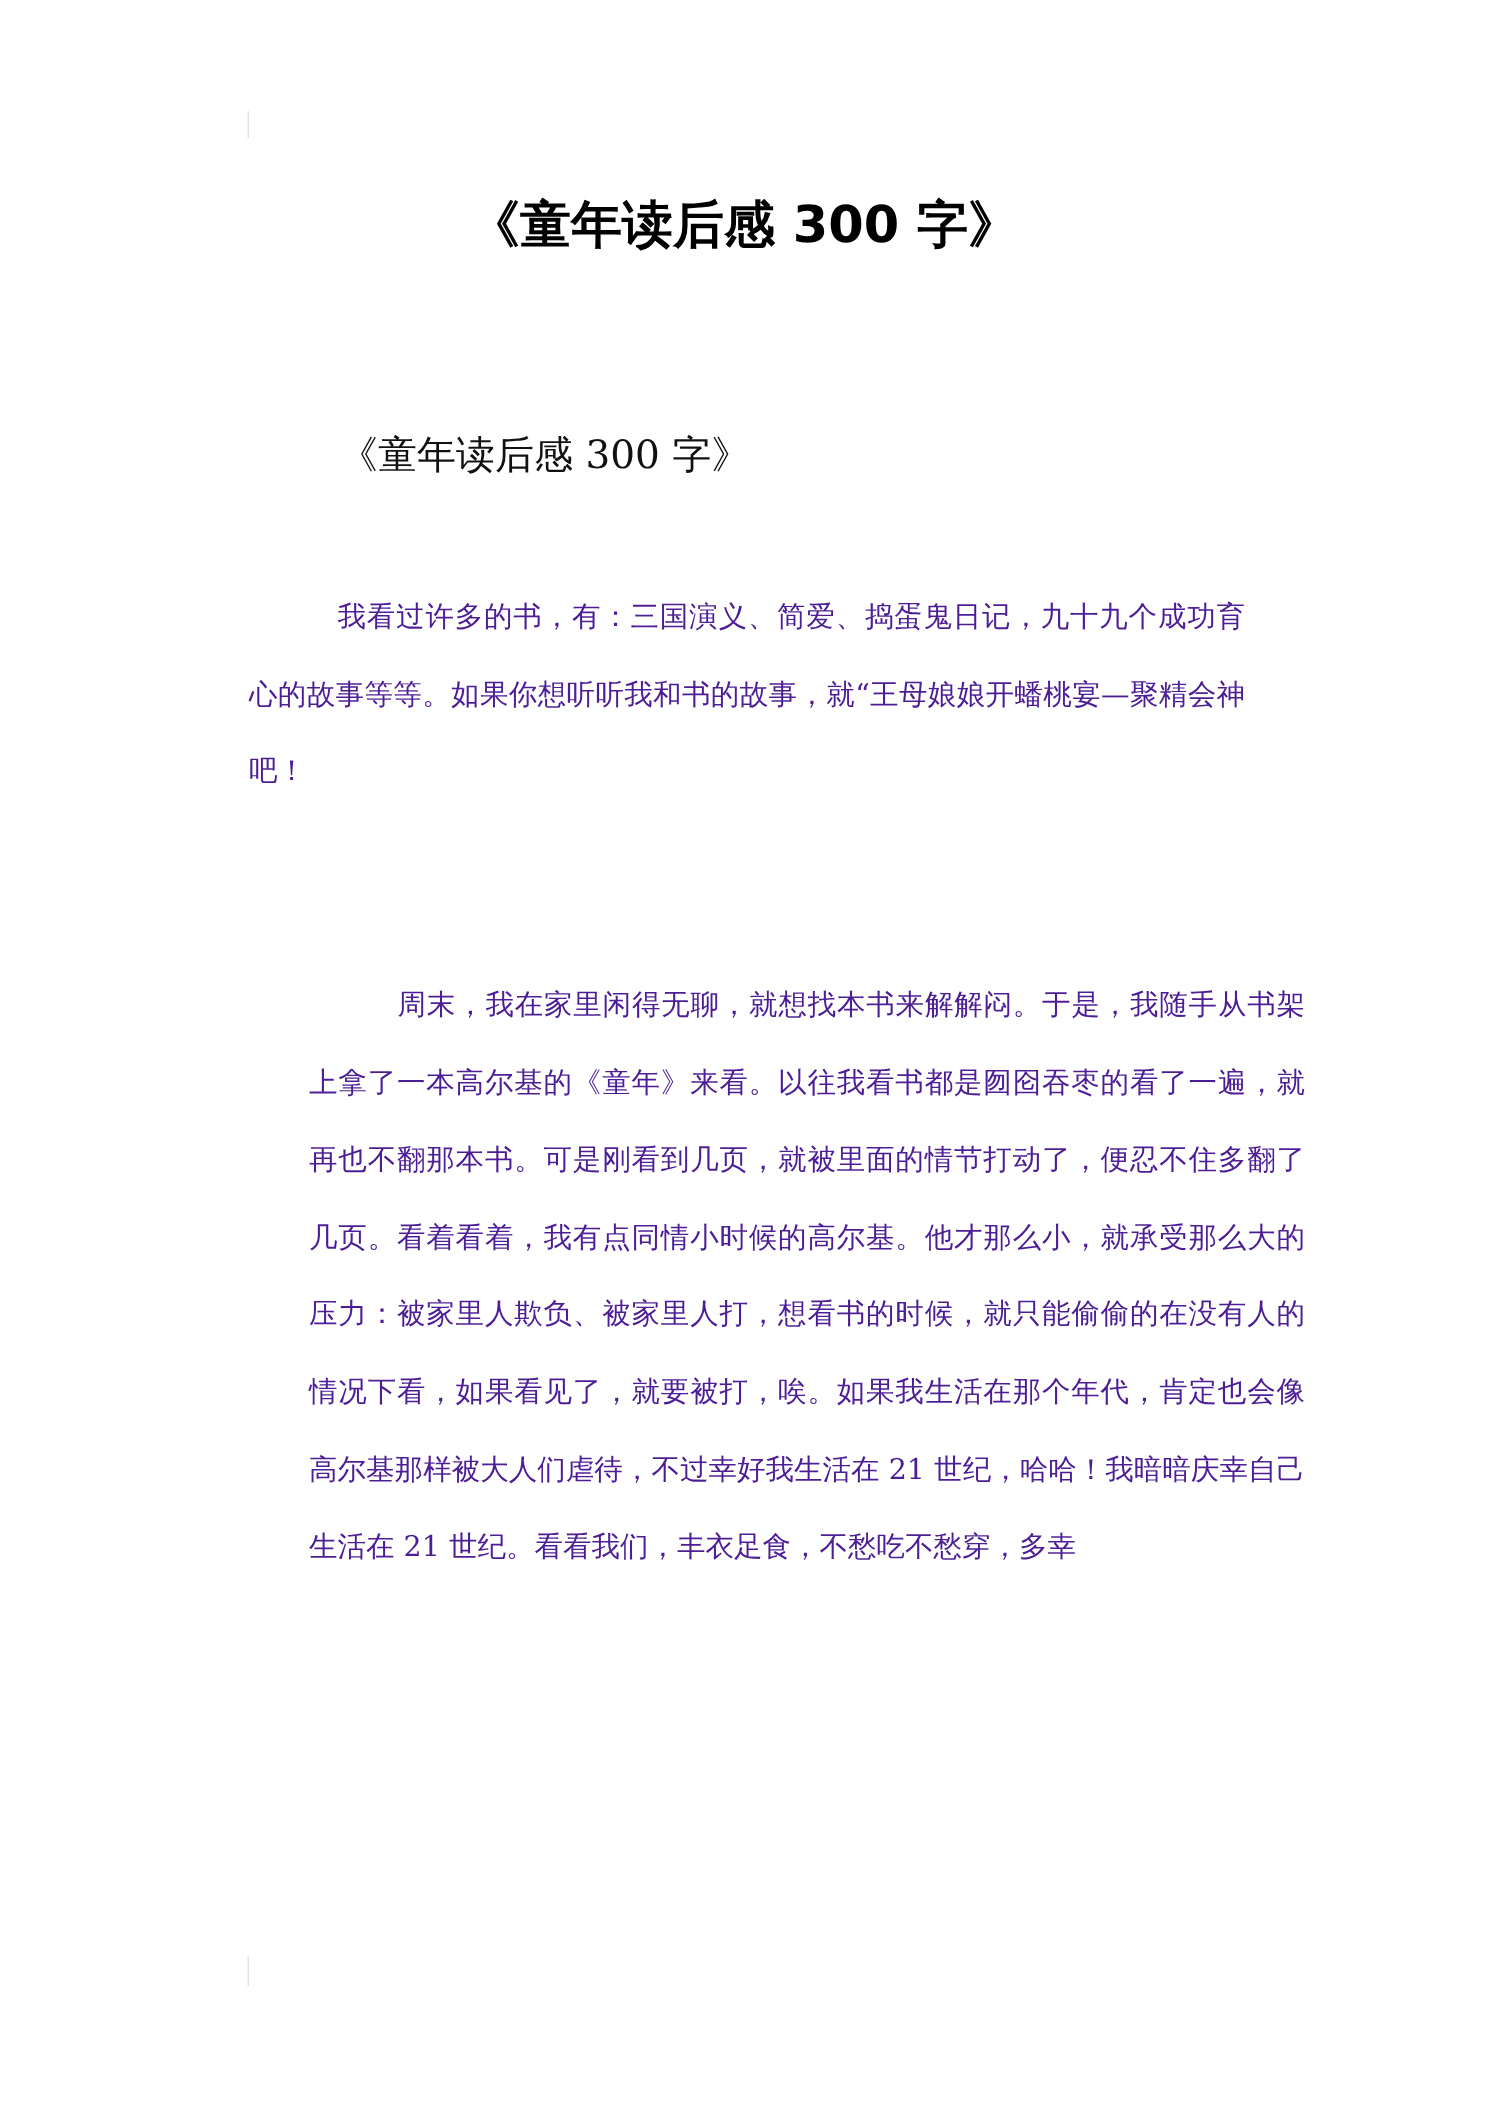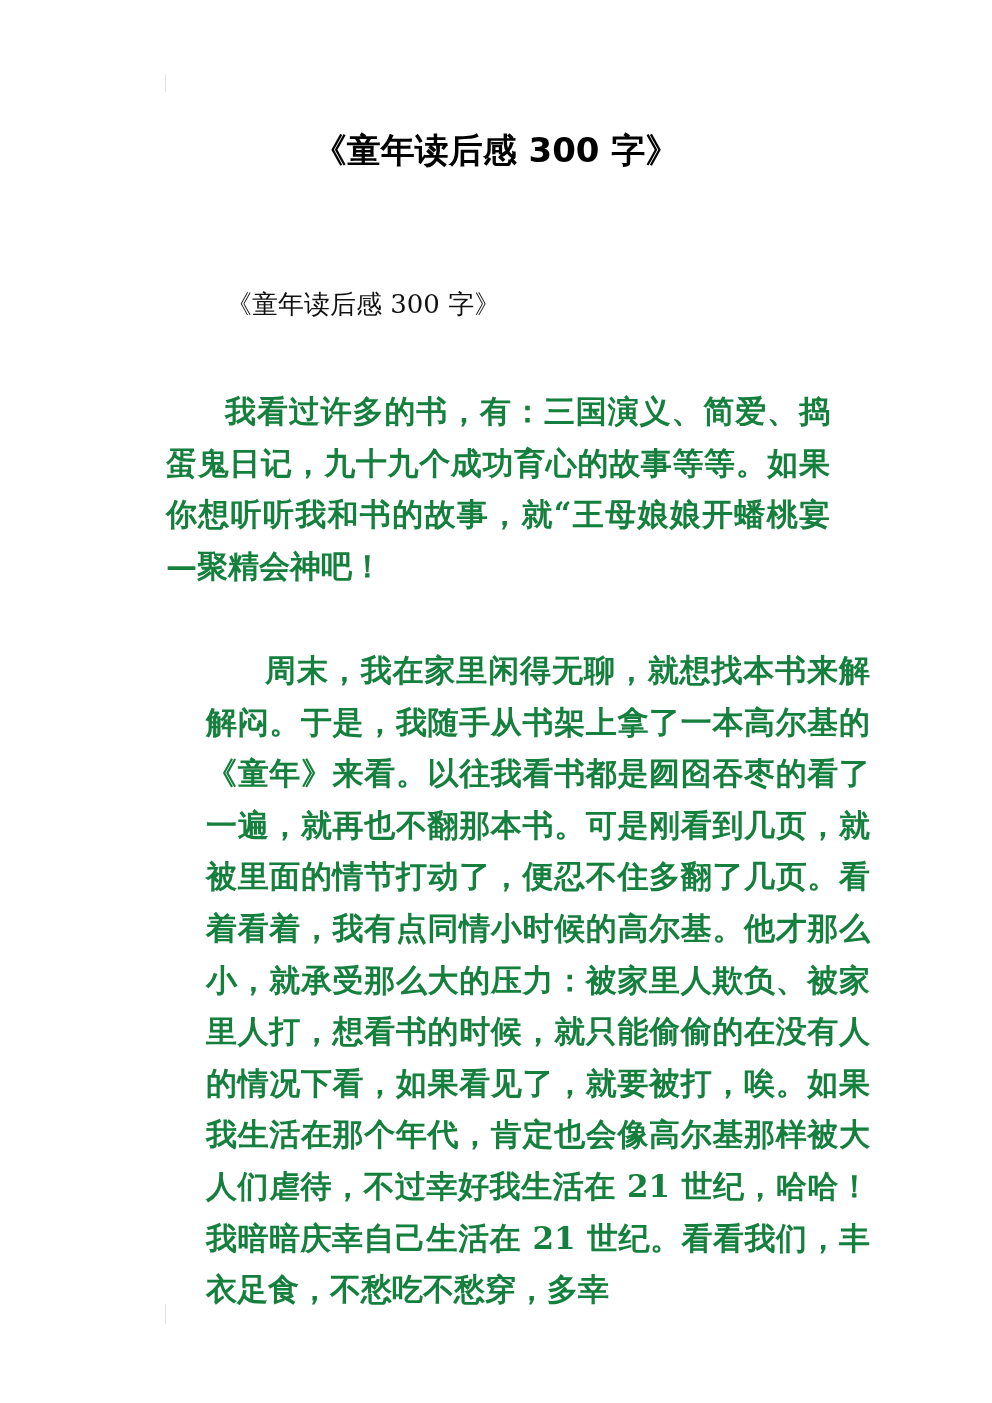--- a/index.html
+++ b/index.html
@@ -47,29 +47,28 @@
       left: 226px;
       top: 280px;
       font-size: 26px;
       line-height: 40px;
       color: #111111;
     }
     .body-text {
       position: absolute;
       left: 166px;
       width: 664px;
-      font-size: 31px;
+      font-size: 19px;
       line-height: 51.6px;
       text-align: justify;
       text-align-last: left;
-      color: #15803d;
+      color: #4c1d95;
       margin: 0;
       text-indent: 59px;
       word-break: break-all;
-      font-weight: bold;
     }
     .para-1 { top: 382px; }
     .para-2 { top: 641px; margin-left: 40px; }
   </style>
 </head>
 <body>
 
 <div class="page">
   <div class="corner-mark corner-top"></div>
 

